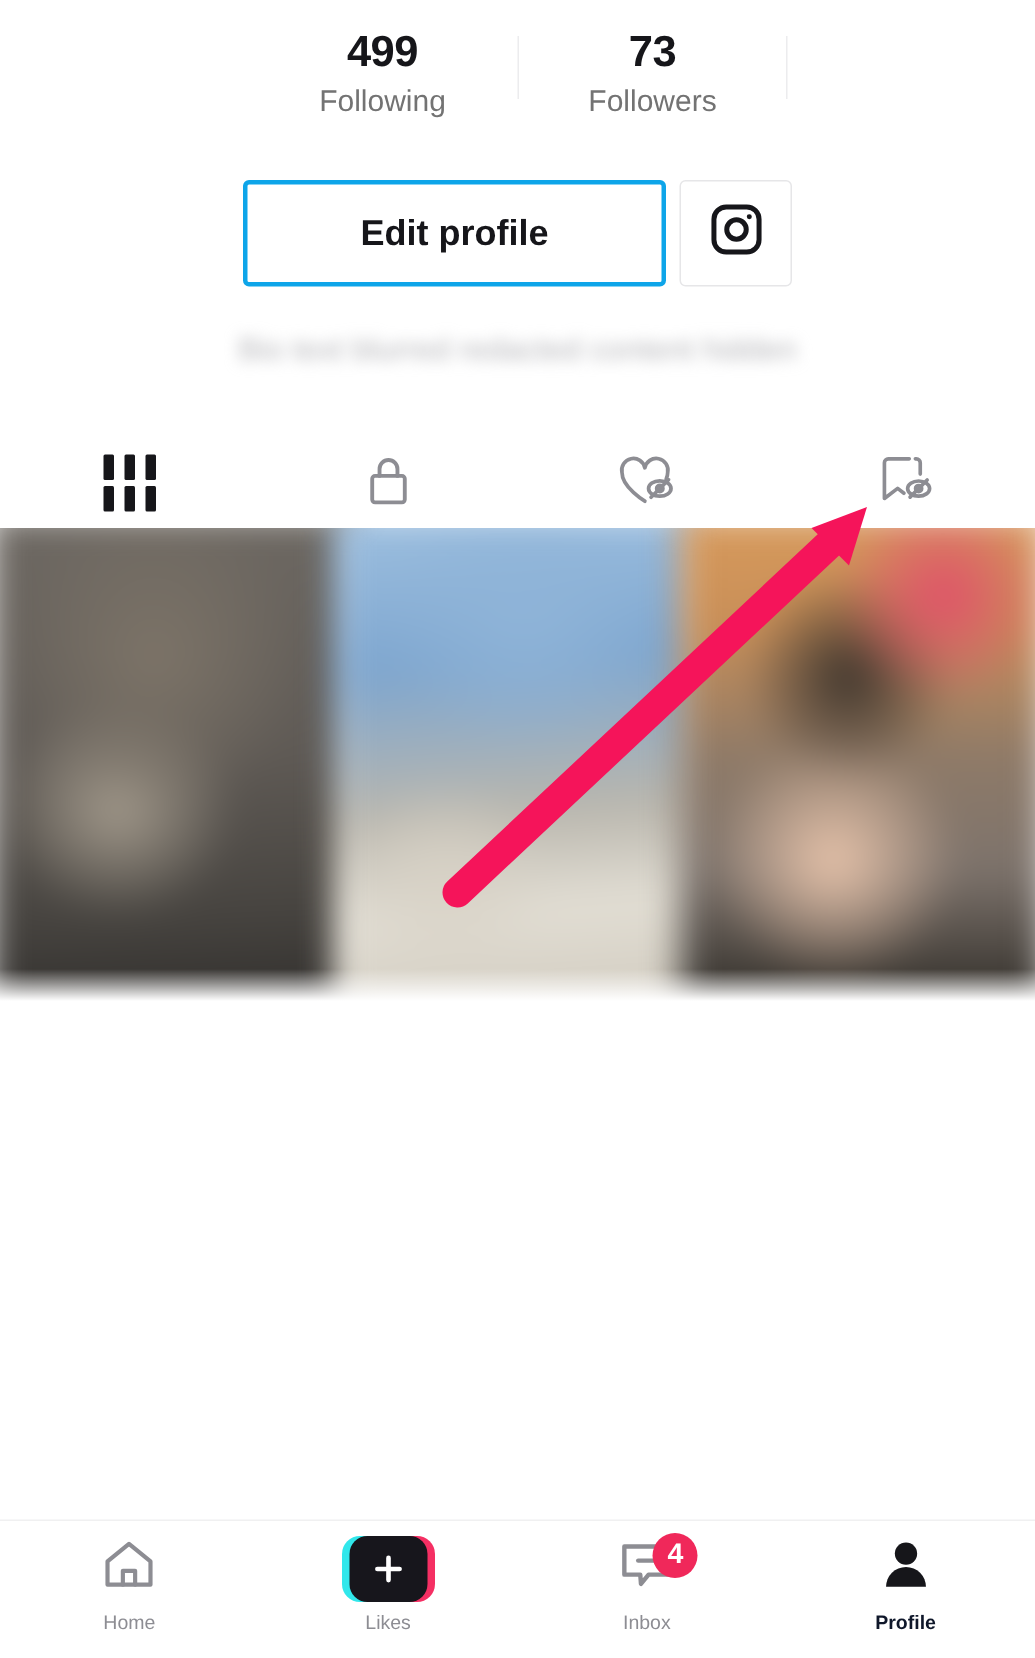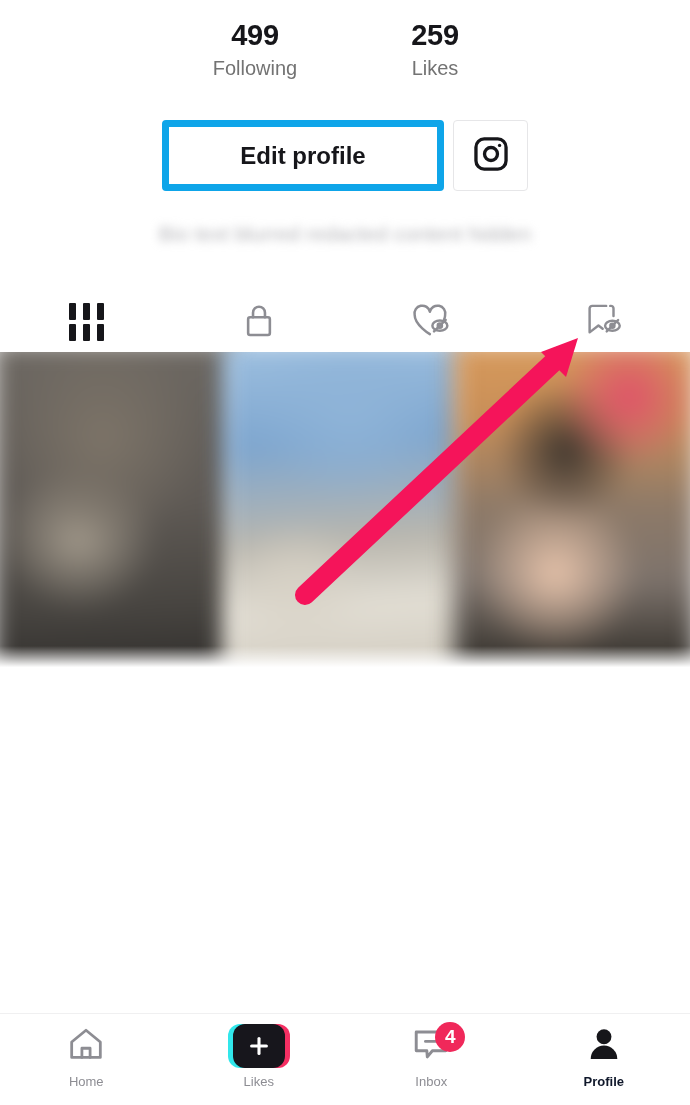--- a/index.html
+++ b/index.html
@@ -68,21 +68,21 @@
     left: 0;
     width: 690px;
     display: flex;
     justify-content: center;
     align-items: center;
     gap: 9px;
   }
   .edit-profile-btn {
     width: 282px;
     height: 71px;
-    border: 7px solid #0ea5e9;
+    border: 3px solid #0ea5e9;
     border-radius: 4px;
     background: #ffffff;
     display: flex;
     align-items: center;
     justify-content: center;
     font-size: 24px;
     font-weight: bold;
     color: #16161a;
     cursor: pointer;
   }
@@ -297,25 +297,27 @@
 
 <div id="app">
 
   <div class="stats-row">
 
     <div class="stat-block">
       <span class="stat-value">499</span>
       <span class="stat-label">Following</span>
     </div>
 
-
     <div class="stat-block">
-      <span class="stat-value">259</span>
-      <span class="stat-label">Likes</span>
-    </div>
+      <span class="stat-divider divider-left"></span>
+      <span class="stat-value">73</span>
+      <span class="stat-label">Followers</span>
+      <span class="stat-divider divider-right"></span>
+    </div>
+
 
   </div>
 
   <div class="actions-row">
 
     <div class="edit-profile-btn">
       <span>Edit profile</span>
     </div>
 
     <div class="ig-btn">

